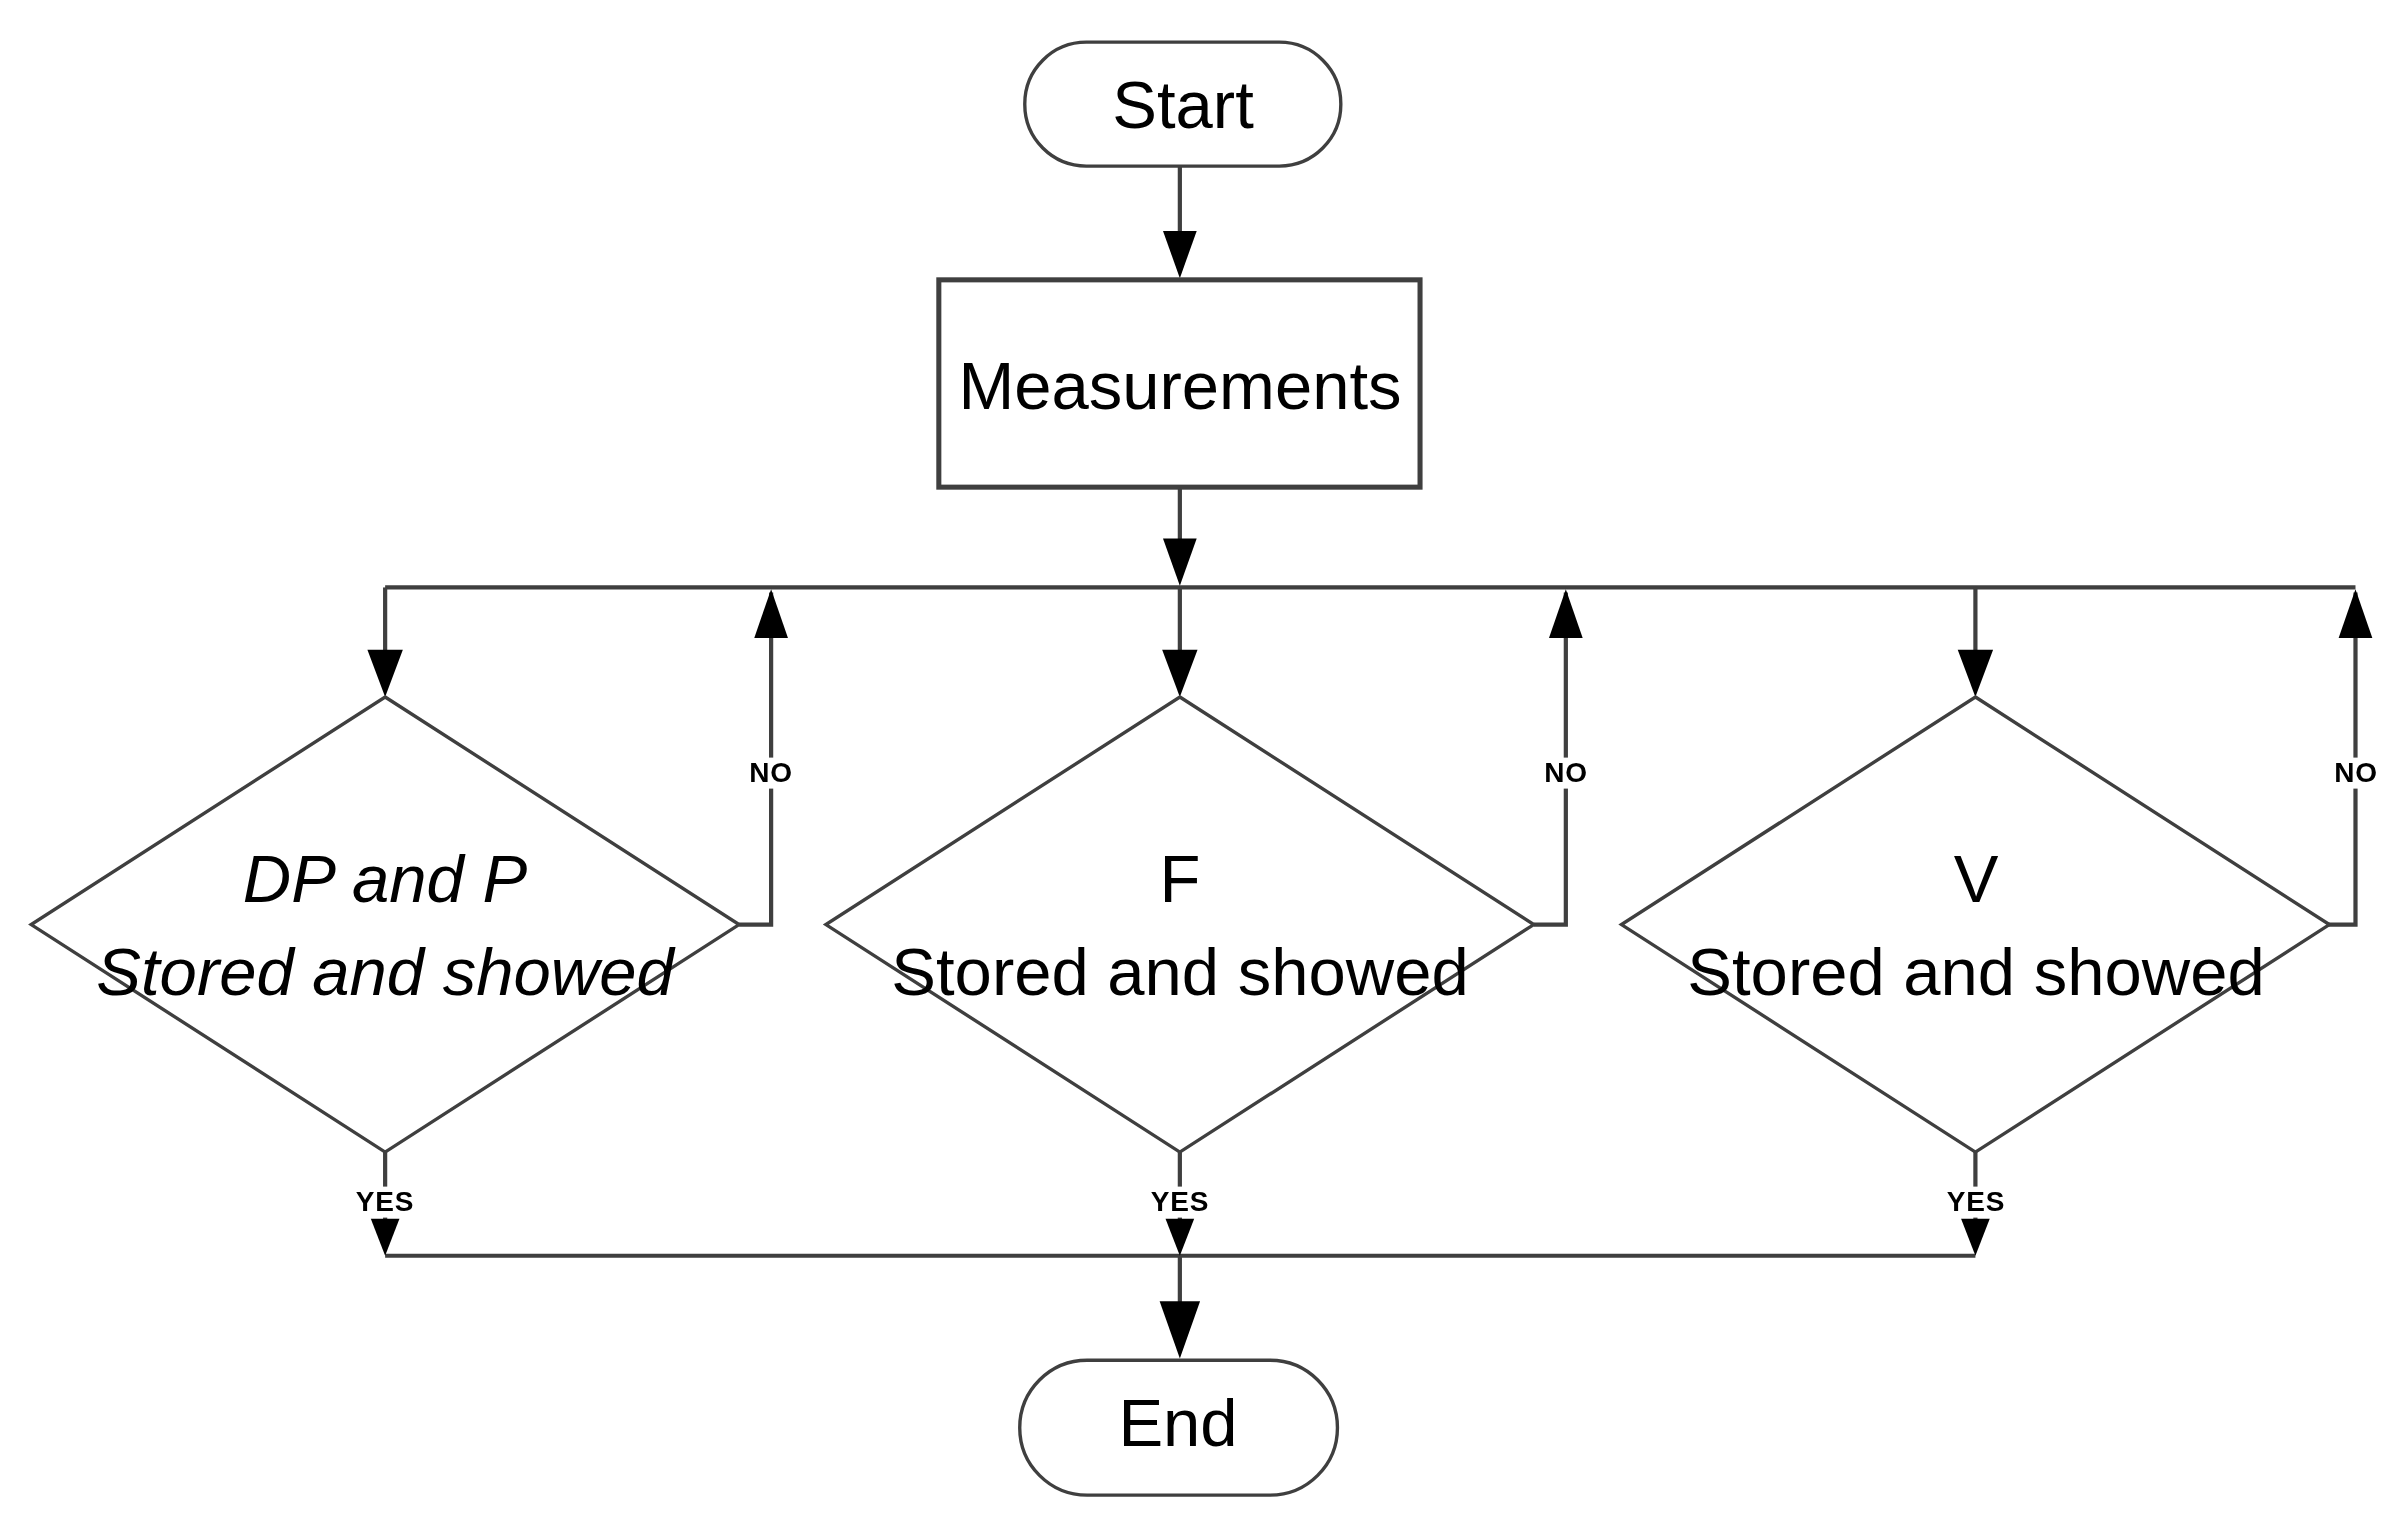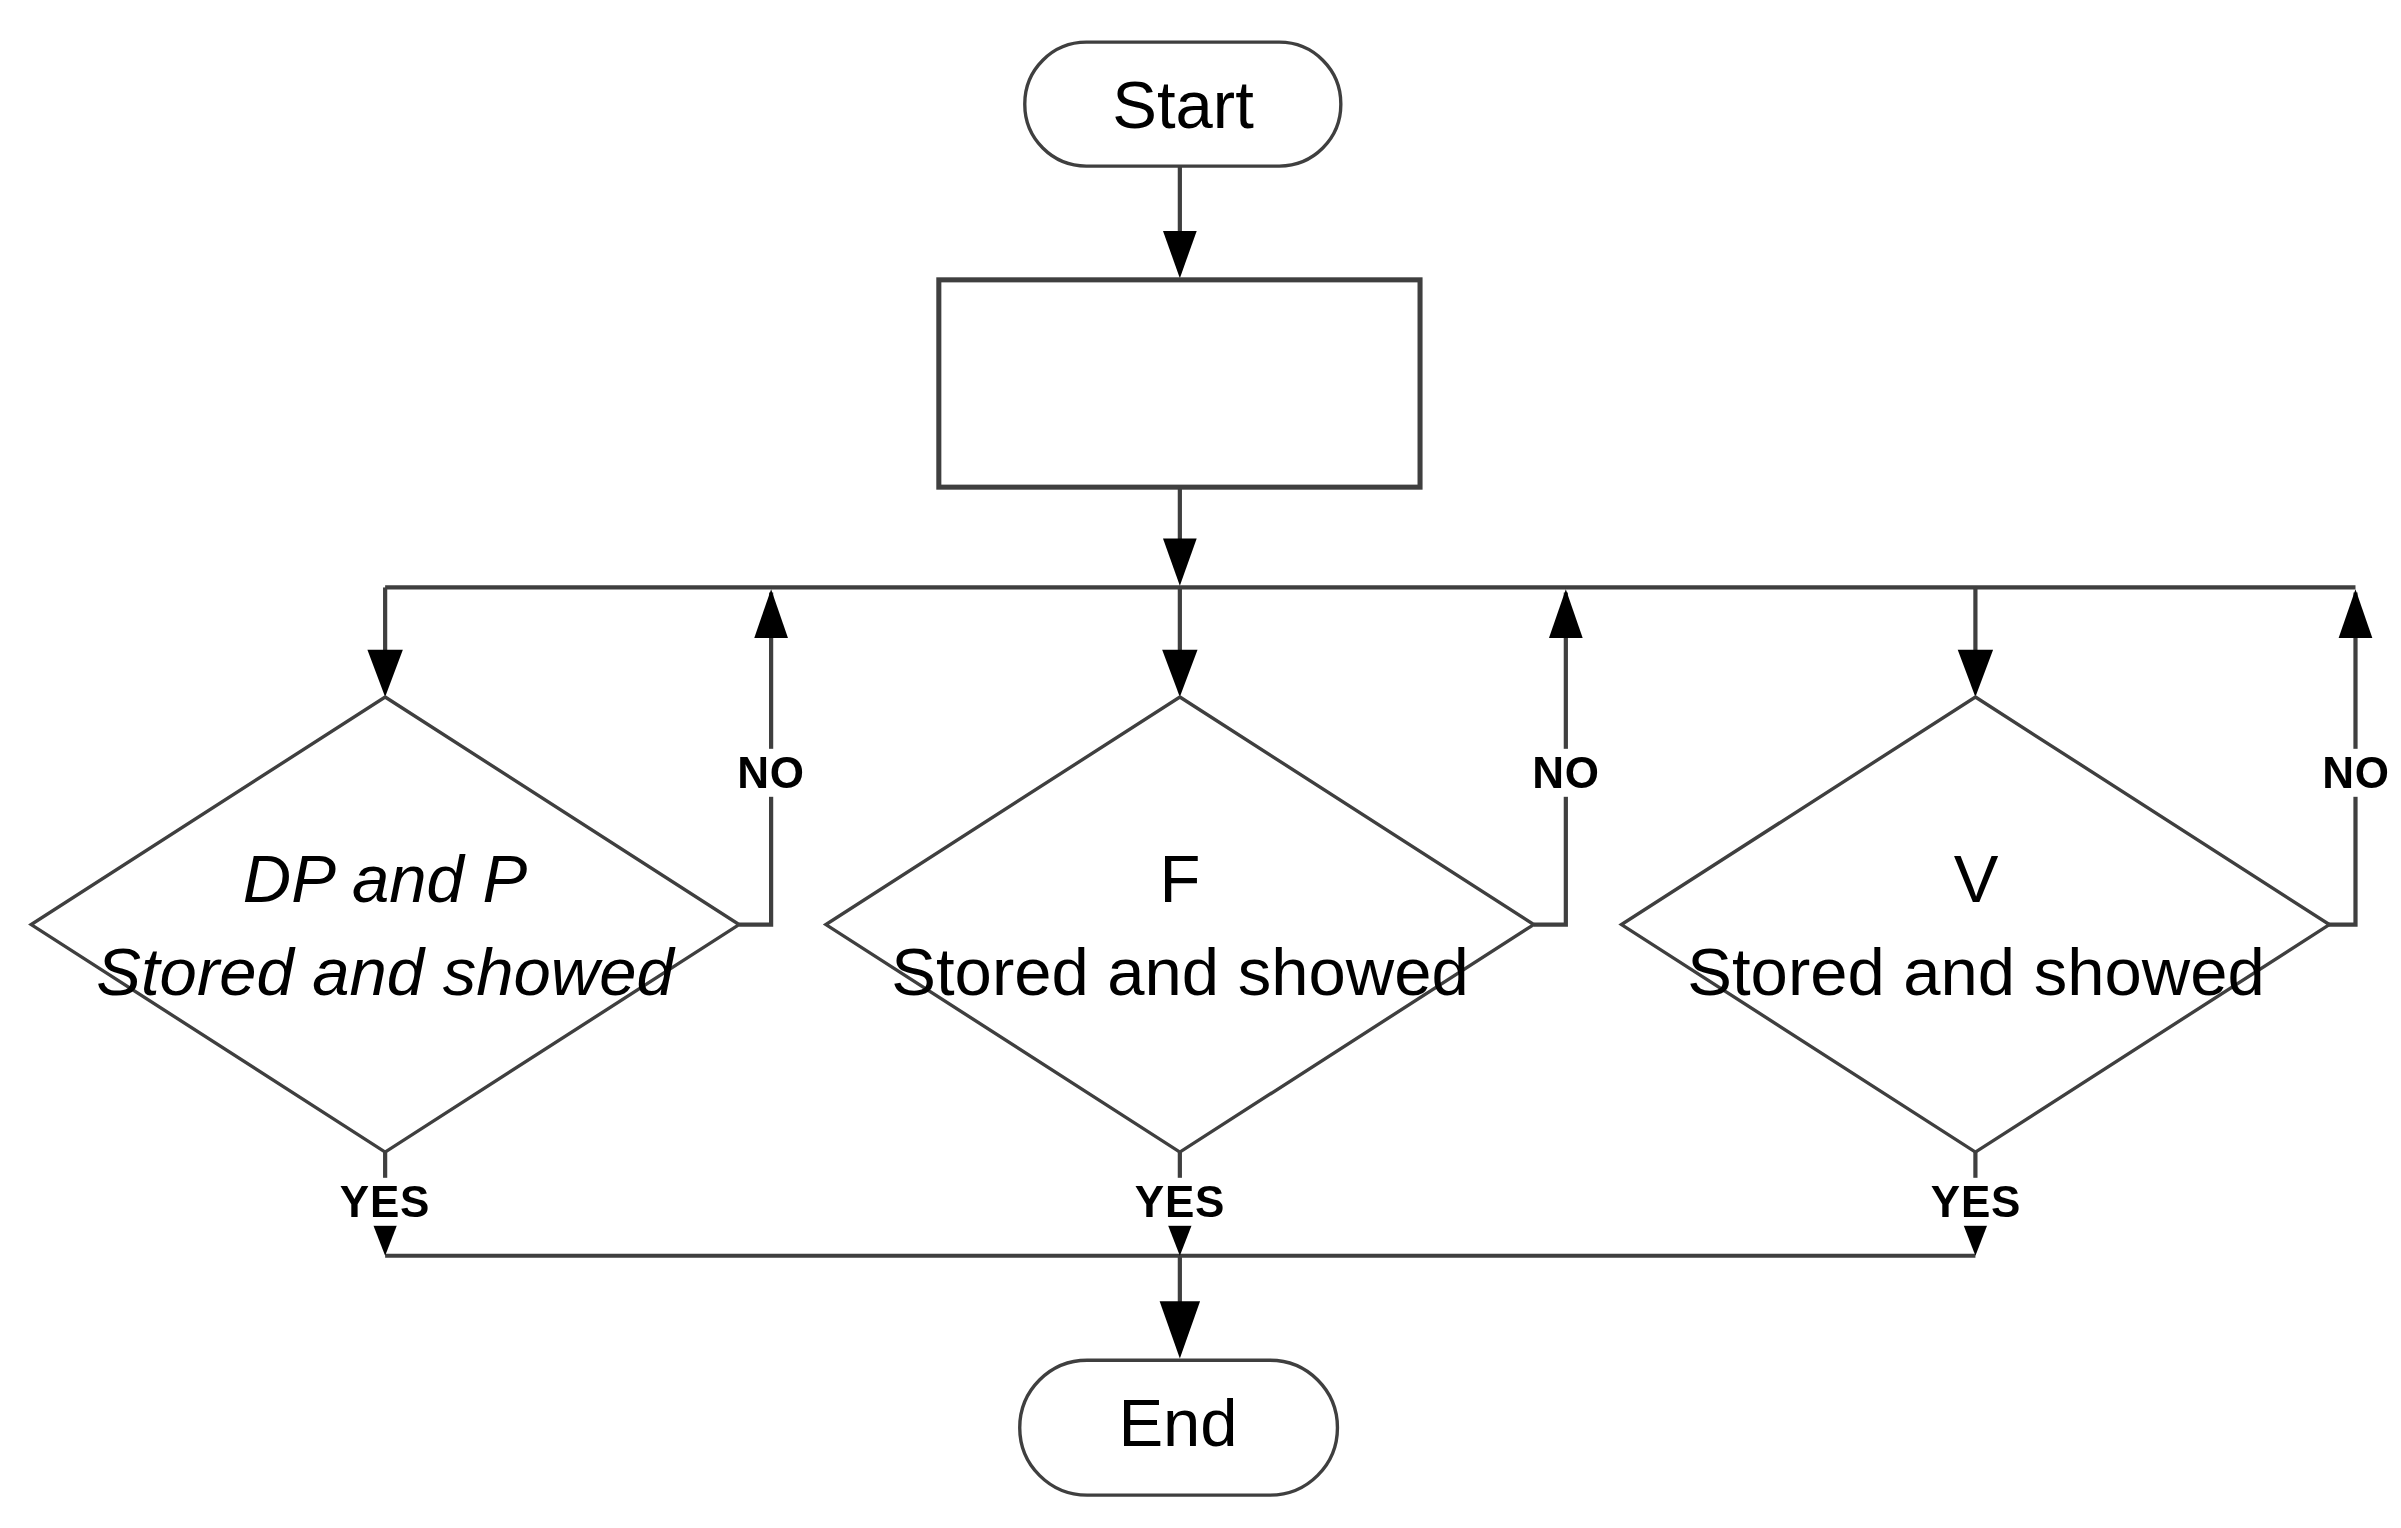--- a/index.html
+++ b/index.html
@@ -29,21 +29,21 @@
   }
   .node-label {
     font-size: 67px;
     font-weight: 400;
   }
   .two-line .tline {
     line-height: 93px;
     height: 93px;
   }
   .edge-label {
-    font-size: 44px;
+    font-size: 28px;
     font-weight: 700;
     background: #ffffff;
     padding: 0 10px;
     line-height: 1.1;
     letter-spacing: 0.8px;
   }
 </style>
 </head>
 <body>
 
@@ -99,20 +99,21 @@
       <polygon points="457,827 877,1097 457,1367 37,1097" stroke-width="4"></polygon>
       <polygon points="1400,827 1820,1097 1400,1367 980,1097" stroke-width="4"></polygon>
       <polygon points="2344,827 2764,1097 2344,1367 1924,1097" stroke-width="4"></polygon>
       <rect x="1210" y="1614" width="377" height="160" rx="80" ry="80" stroke-width="4"></rect>
     </g>
   </svg>
 
   <div class="label node-label" style="left:1183px; top:104px;">Start</div>
 
   <div class="label node-label two-line" style="left:1180px; top:385px;">
+    <div class="tline">Measurements</div>
   </div>
 
   <div class="label node-label two-line" style="left:385px; top:925px;font-style:italic;">
     <div class="tline">DP and P</div>
     <div class="tline">Stored and showed</div>
   </div>
 
   <div class="label node-label two-line" style="left:1180px; top:925px;">
     <div class="tline">F</div>
     <div class="tline">Stored and showed</div>

